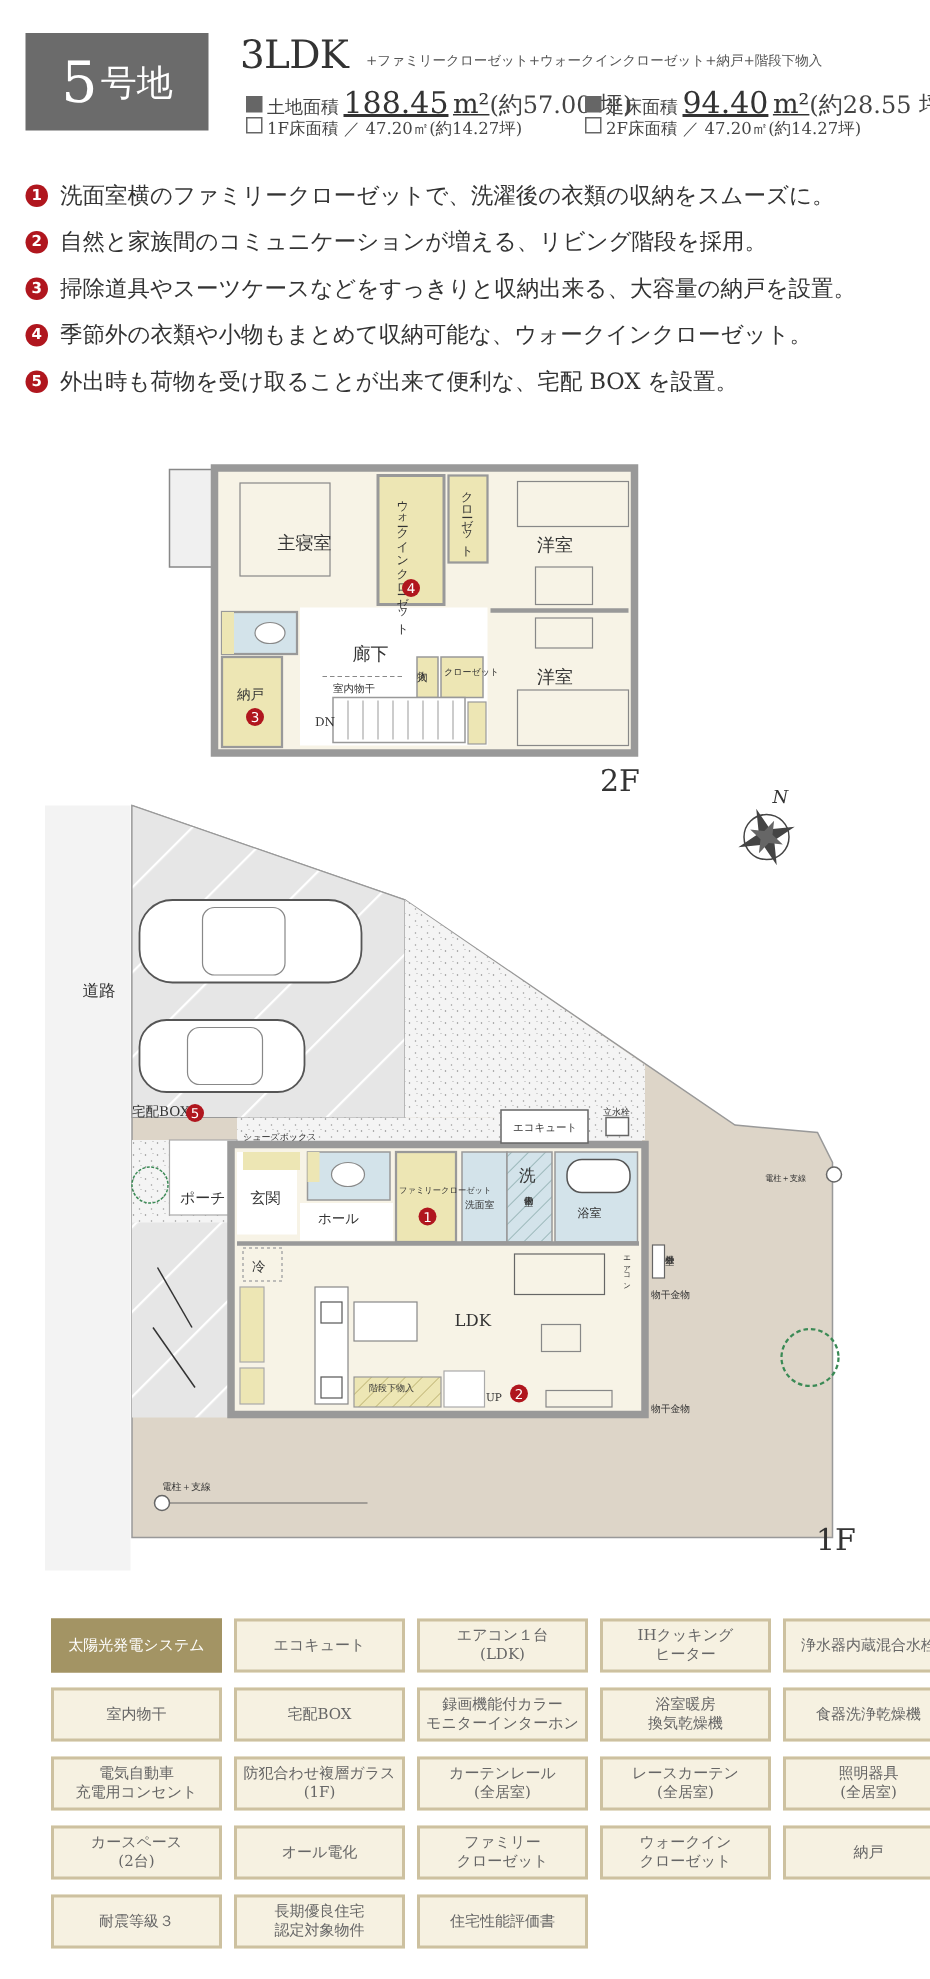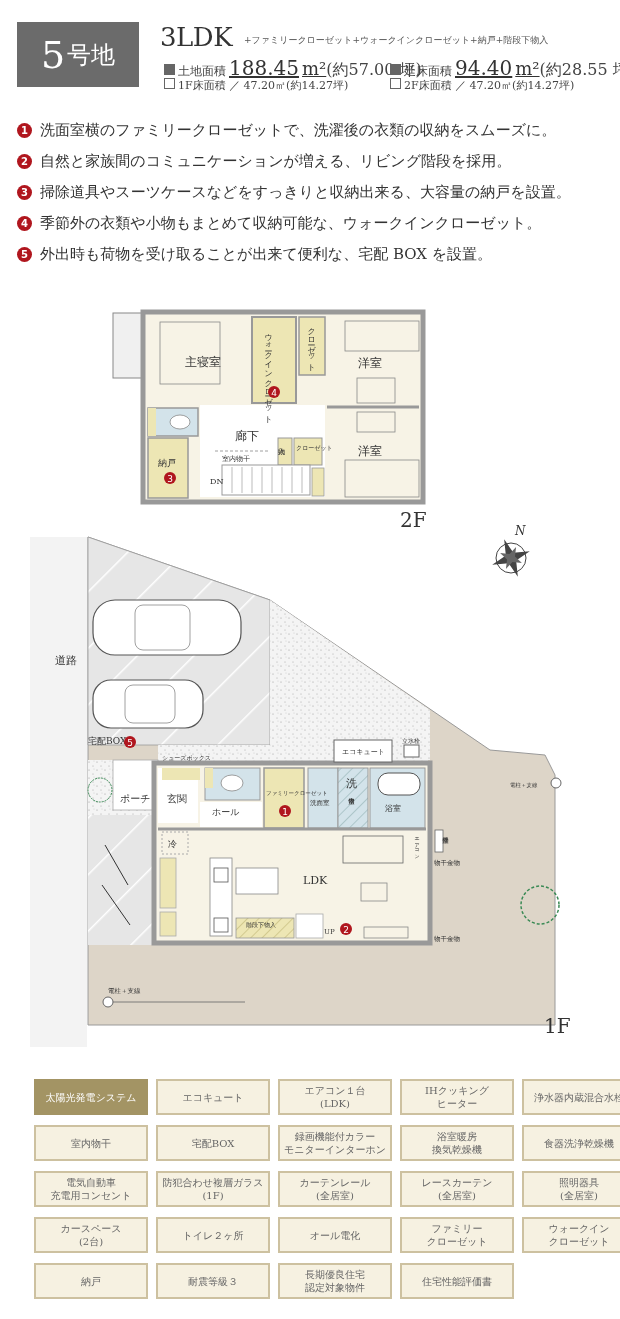--- a/index.html
+++ b/index.html
@@ -327,21 +327,20 @@
   <div class="equip-cell">防犯合わせ複層ガラス
 (1F)</div>
   <div class="equip-cell">カーテンレール
 (全居室)</div>
   <div class="equip-cell">レースカーテン
 (全居室)</div>
   <div class="equip-cell">照明器具
 (全居室)</div>
   <div class="equip-cell">カースペース
 (2台)</div>
-  <div class="equip-cell">トイレ２ヶ所</div>
   <div class="equip-cell">オール電化</div>
   <div class="equip-cell">ファミリー
 クローゼット</div>
   <div class="equip-cell">ウォークイン
 クローゼット</div>
   <div class="equip-cell">納戸</div>
   <div class="equip-cell">耐震等級３</div>
   <div class="equip-cell">長期優良住宅
 認定対象物件</div>
   <div class="equip-cell">住宅性能評価書</div>

